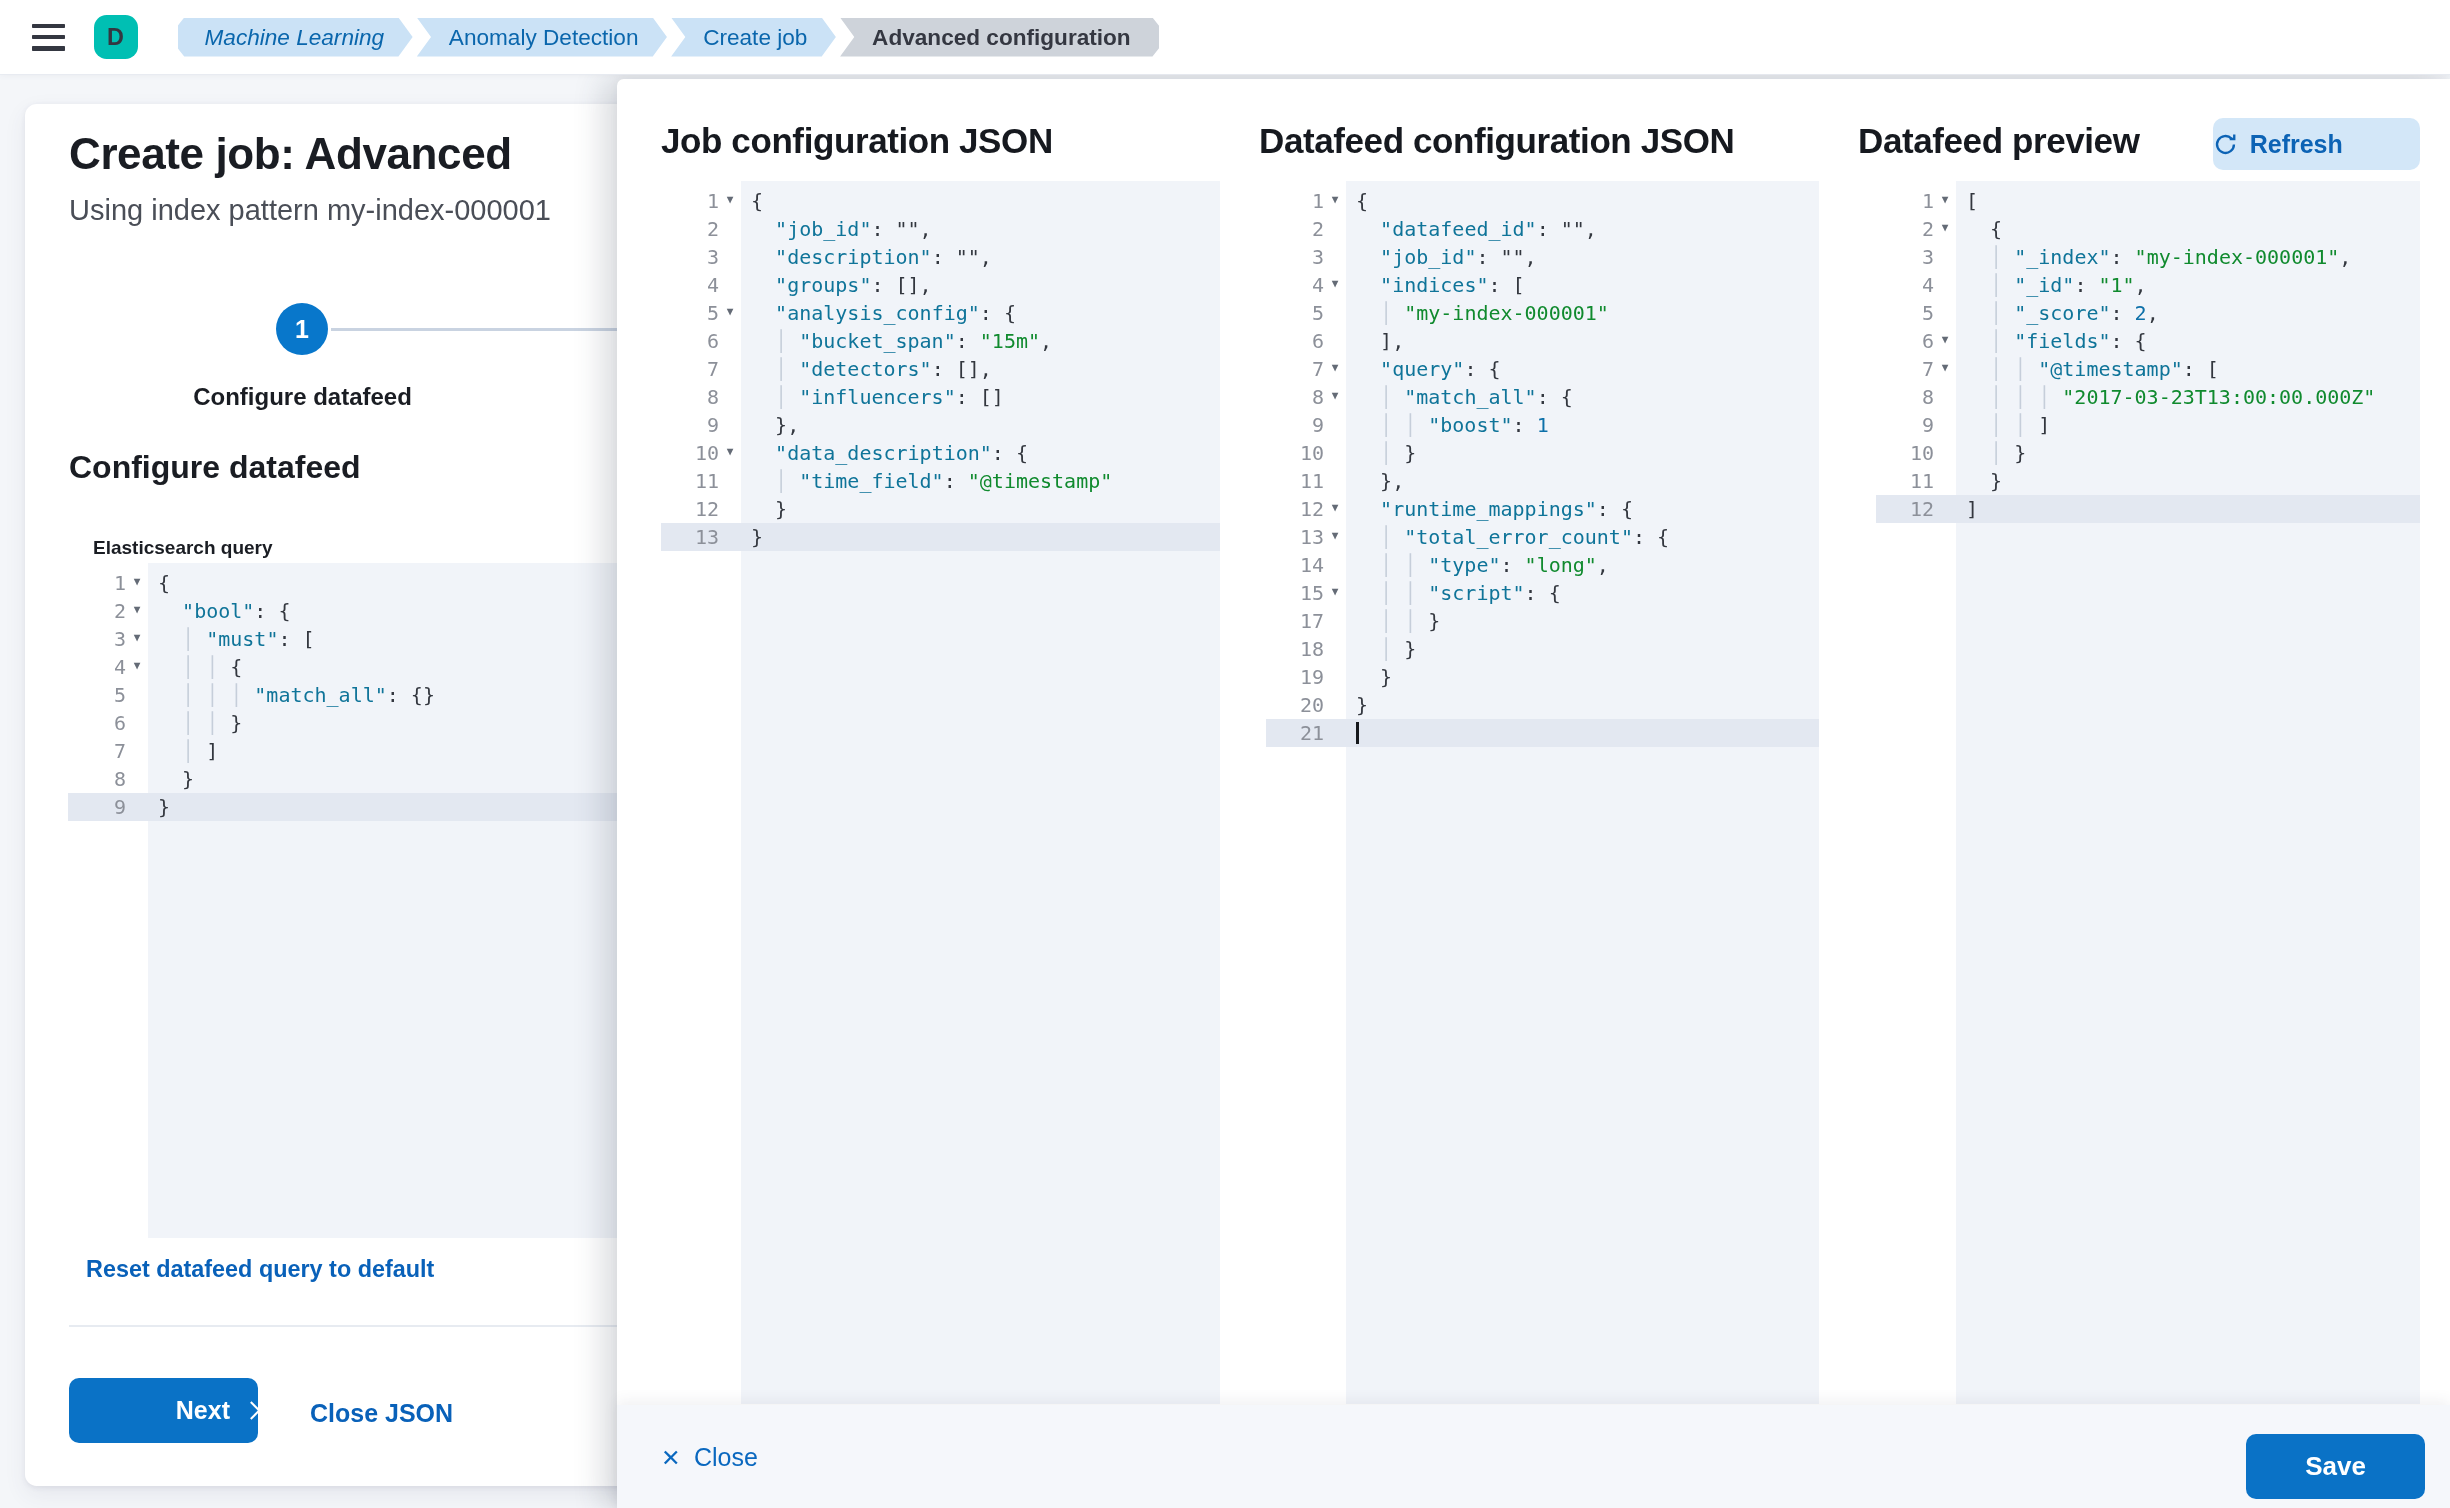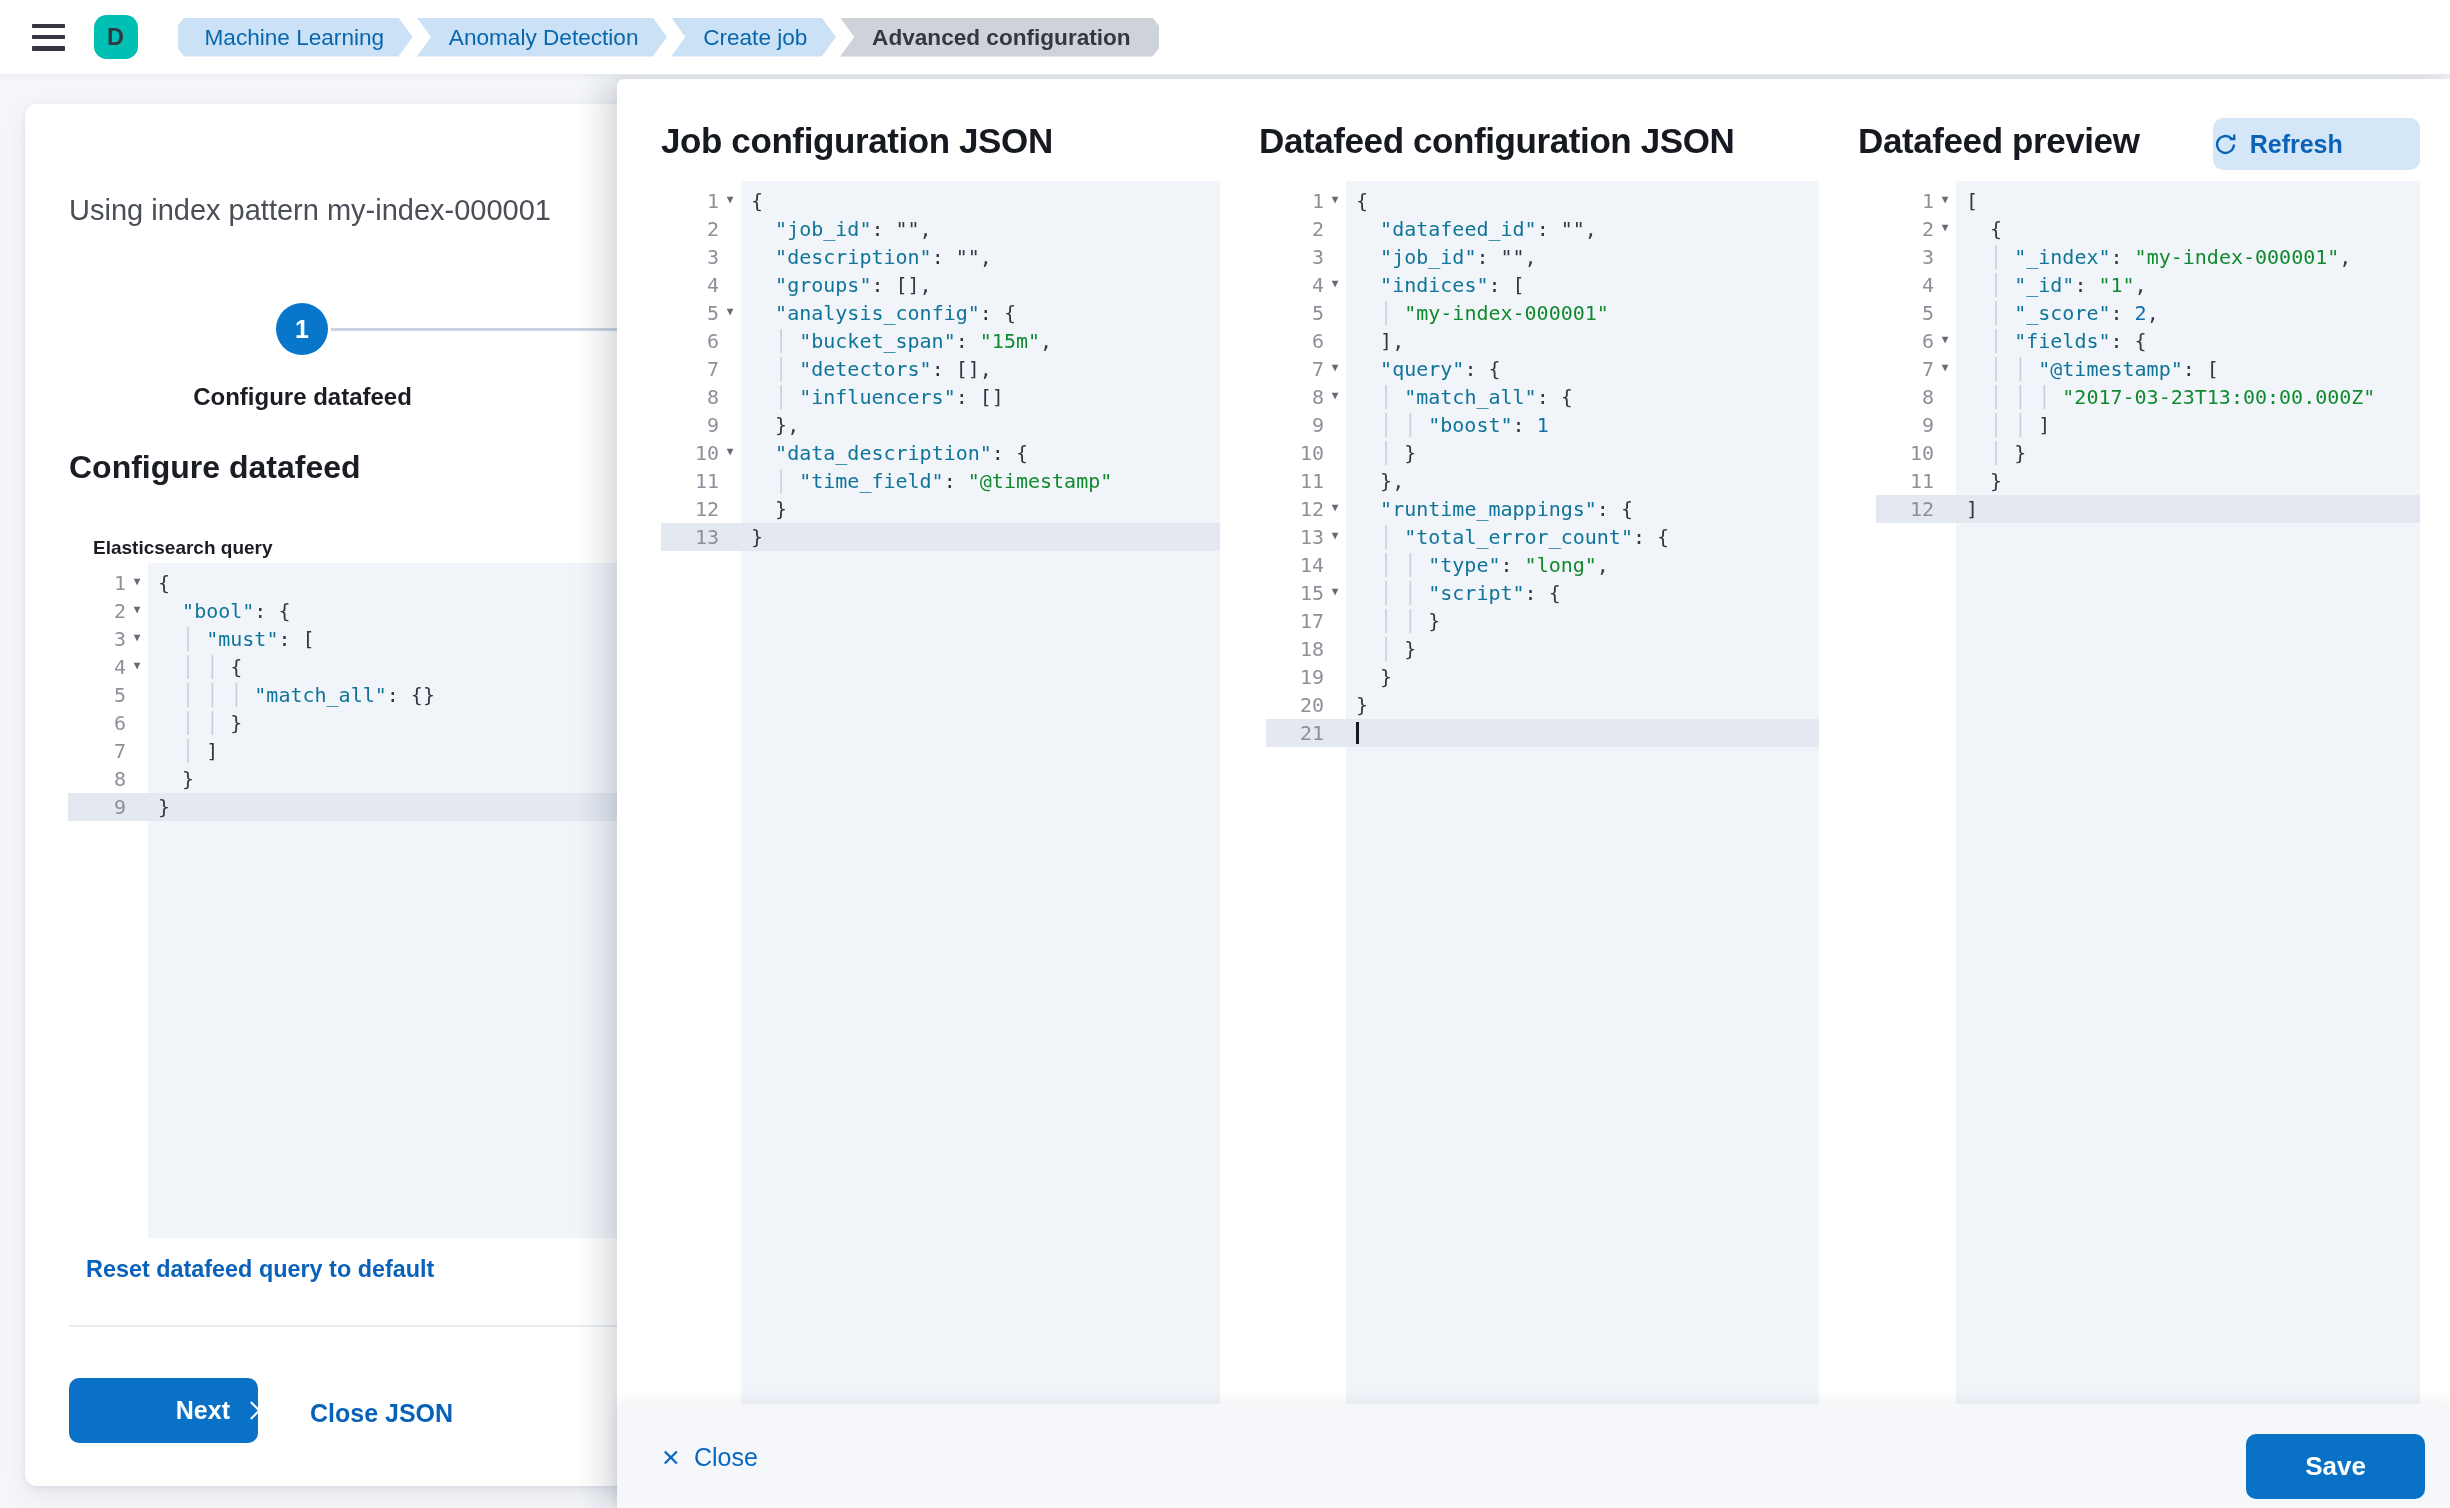--- a/index.html
+++ b/index.html
@@ -7,21 +7,21 @@
   .stage{position:absolute;inset:0;overflow:hidden;}
 
   
   .topbar{position:absolute;left:0;top:0;width:2450px;height:74px;background:#ffffff;box-shadow:0 0.8px 0 #E6EAF1,0 1.7px 6.7px rgba(80,90,110,.07);z-index:30;display:flex;align-items:center;}
   .burger{width:33px;height:27px;margin-left:32px;display:flex;flex-direction:column;justify-content:space-between;cursor:pointer;}
   .burger div{height:4.2px;background:#343741;border-radius:0.8px;}
   .avatar{width:44px;height:44px;margin-left:28.5px;border-radius:12.6px;background:#00BFB3;color:#343741;font-weight:700;font-size:23.4px;display:flex;align-items:center;justify-content:center;}
   .crumbs{display:flex;align-items:center;gap:4.2px;margin-left:40px;}
   .crumb{height:39px;line-height:39px;padding:0 28.5px 0 32px;font-size:22.6px;font-weight:500;background:#CBE2F6;color:#0A66AC;white-space:nowrap;cursor:pointer;
          clip-path:polygon(0 0,calc(100% - 14.2px) 0,100% 50%,calc(100% - 14.2px) 100%,0 100%,14.2px 50%);}
-  .crumb.first{clip-path:polygon(6.7px 0,calc(100% - 14.2px) 0,100% 50%,calc(100% - 14.2px) 100%,6.7px 100%,0 78%,0 22%);padding-left:27px;}
+  .crumb.first{clip-path:polygon(6.7px 0,calc(100% - 14.2px) 0,100% 50%,calc(100% - 14.2px) 100%,6.7px 100%,0 78%,0 22%);padding-left:27px;font-style:italic;}
   .crumb.last{background:#CED3DA;color:#343741;font-weight:600;cursor:default;
          clip-path:polygon(0 0,calc(100% - 6.7px) 0,100% 22%,100% 78%,calc(100% - 6.7px) 100%,0 100%,14.2px 50%);}
 
   
   .panel{position:absolute;left:25px;top:104px;width:695px;height:1382px;background:#fff;border-radius:11.7px;box-shadow:0 1.7px 5px rgba(60,70,100,.08),0 8.4px 22px rgba(60,70,100,.08);z-index:1;}
   .pg-title{position:absolute;left:44px;top:25px;font-size:44px;font-weight:700;color:#1A1D23;letter-spacing:-0.4px;}
   .pg-sub{position:absolute;left:44px;top:90px;font-size:29px;color:#4A4E57;}
   .step-line{position:absolute;left:306px;top:224px;width:389px;height:2.5px;background:#C9D3E1;}
   .step-circle{position:absolute;left:251px;top:199px;width:52px;height:52px;border-radius:50%;background:#0877CB;color:#fff;font-size:25px;font-weight:700;display:flex;align-items:center;justify-content:center;z-index:2;}
   .step-label{position:absolute;left:152px;top:279px;width:251px;text-align:center;font-size:24px;font-weight:700;color:#1A1D23;}
@@ -63,20 +63,21 @@
   .code .p{color:#33373F;}
   .code .g{color:#C6CEDA;}
   .caret{display:inline-block;width:3.3px;height:22px;background:#16181C;vertical-align:-4.2px;}
 </style>
 </head>
 <body>
 
 <div class="stage">
 
   <div class="panel">
+    <div class="pg-title">Create job: Advanced</div>
     <div class="pg-sub">Using index pattern my-index-000001</div>
     <div class="step-line"></div>
     <div class="step-circle">1</div>
     <div class="step-label">Configure datafeed</div>
     <div class="sec-head">Configure datafeed</div>
     <div class="q-label">Elasticsearch query</div>
     <div class="editor ed-es">
         <div class="pad-top"></div>
         <div class="row">
           <div class="gut">

